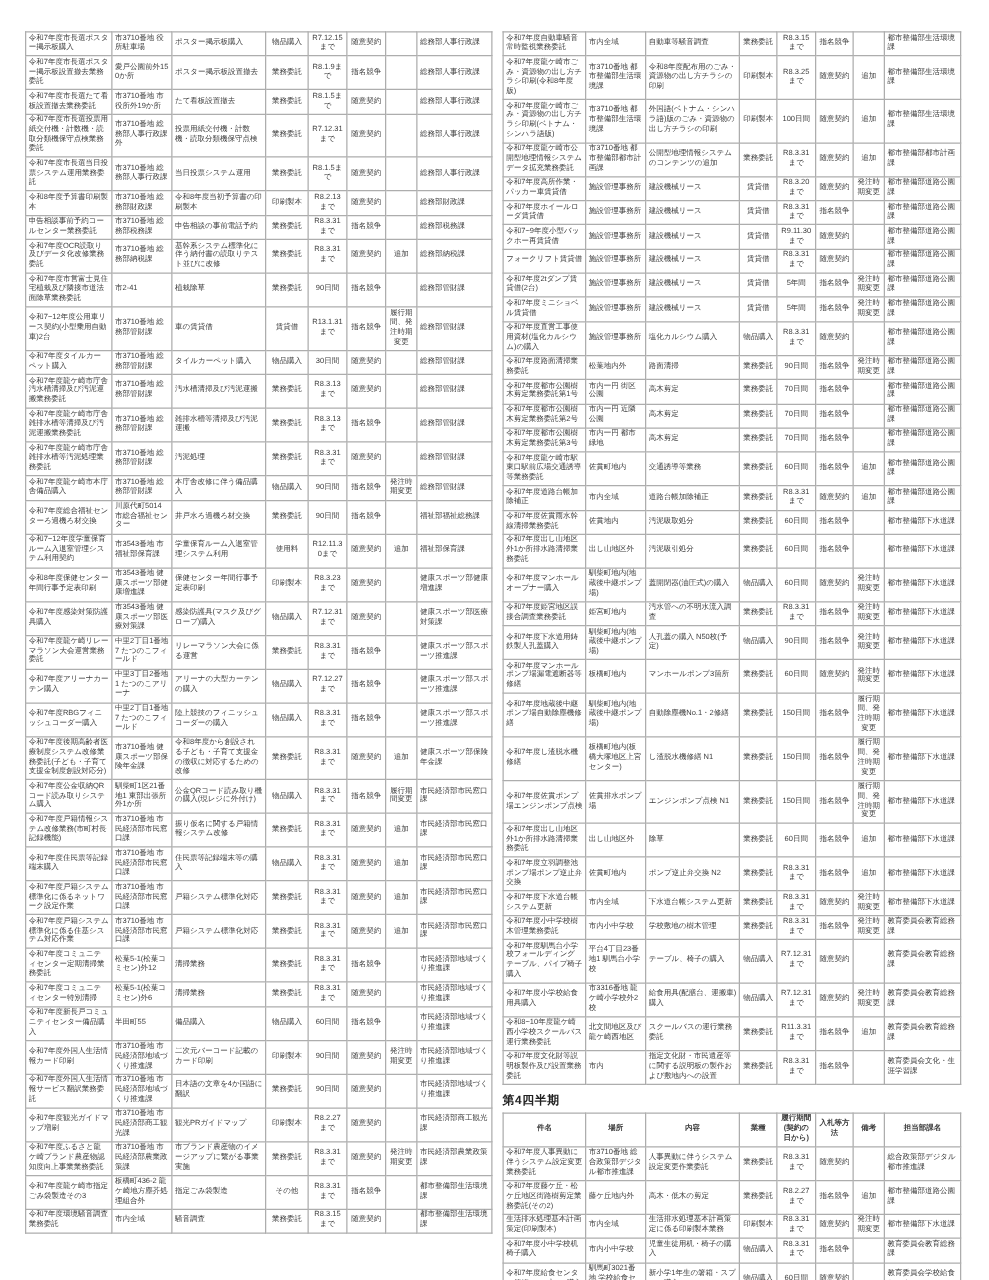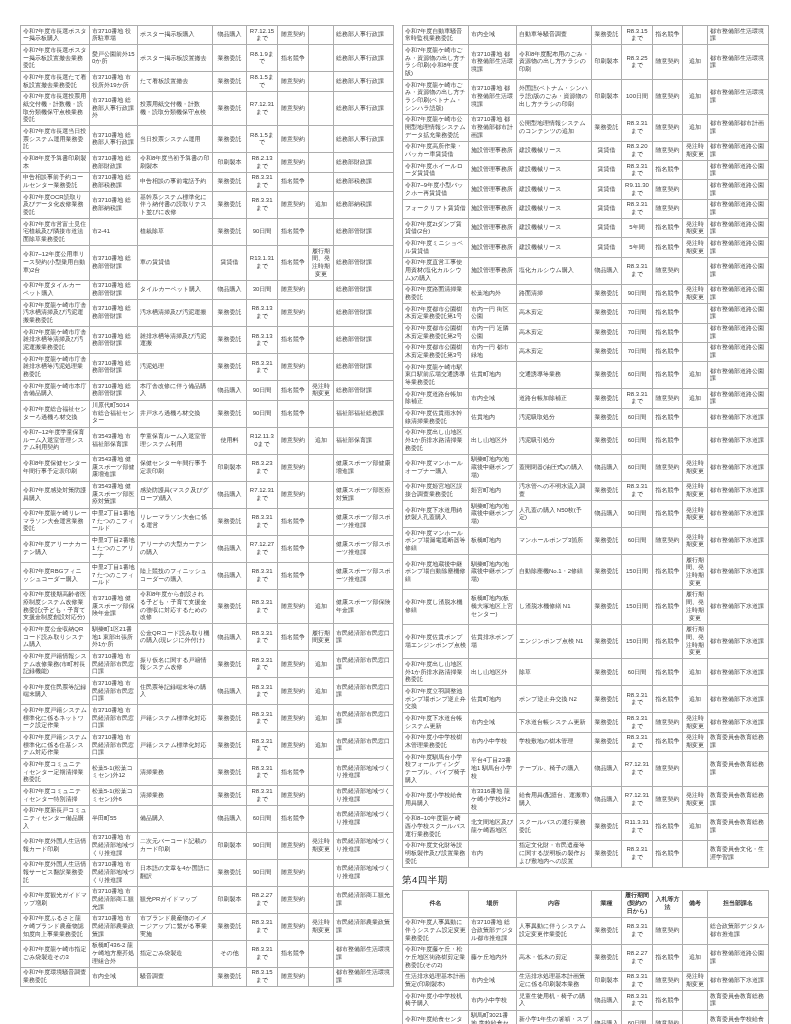--- a/index.html
+++ b/index.html
@@ -4,21 +4,21 @@
 <style>
   html,body{margin:0;padding:0;background:#ffffff;}
   body{width:791px;height:1024px;position:relative;font-family:"Liberation Sans","DejaVu Sans",sans-serif;color:#3b3b3b;}
   .col{position:absolute;top:25px;}
   .col-left{left:20px;width:374px;}
   .col-right{left:402px;width:367px;}
   table.proc{border-collapse:collapse;width:100%;table-layout:fixed;font-size:6px;}
   table.proc td,table.proc th{border:0.5px solid #adadad;padding:1.5px 2px;line-height:1.28;word-break:break-all;vertical-align:middle;}
   table.proc th{font-weight:bold;text-align:center;background:#ffffff;}
   table.proc td.ctr{text-align:center;}
-  .section-title{font-size:9.5px;font-weight:normal;color:#222;margin:6px 0 3px 0;letter-spacing:0.5px;}
+  .section-title{font-size:9.5px;font-weight:bold;color:#222;margin:6px 0 3px 0;letter-spacing:0.5px;}
   
   col.w1{width:69px}col.w2{width:48px}col.w3{width:75px}col.w4{width:34px}
   col.w5{width:31px}col.w6{width:31px}col.w7{width:25px}col.w8{width:60px}
   col.r1{width:66px}col.r2{width:48px}col.r3{width:75px}col.r4{width:30px}
   col.r5{width:31px}col.r6{width:30px}col.r7{width:25px}col.r8{width:61px}
 </style>
 </head>
 <body>
 
 <div class="col col-left">

